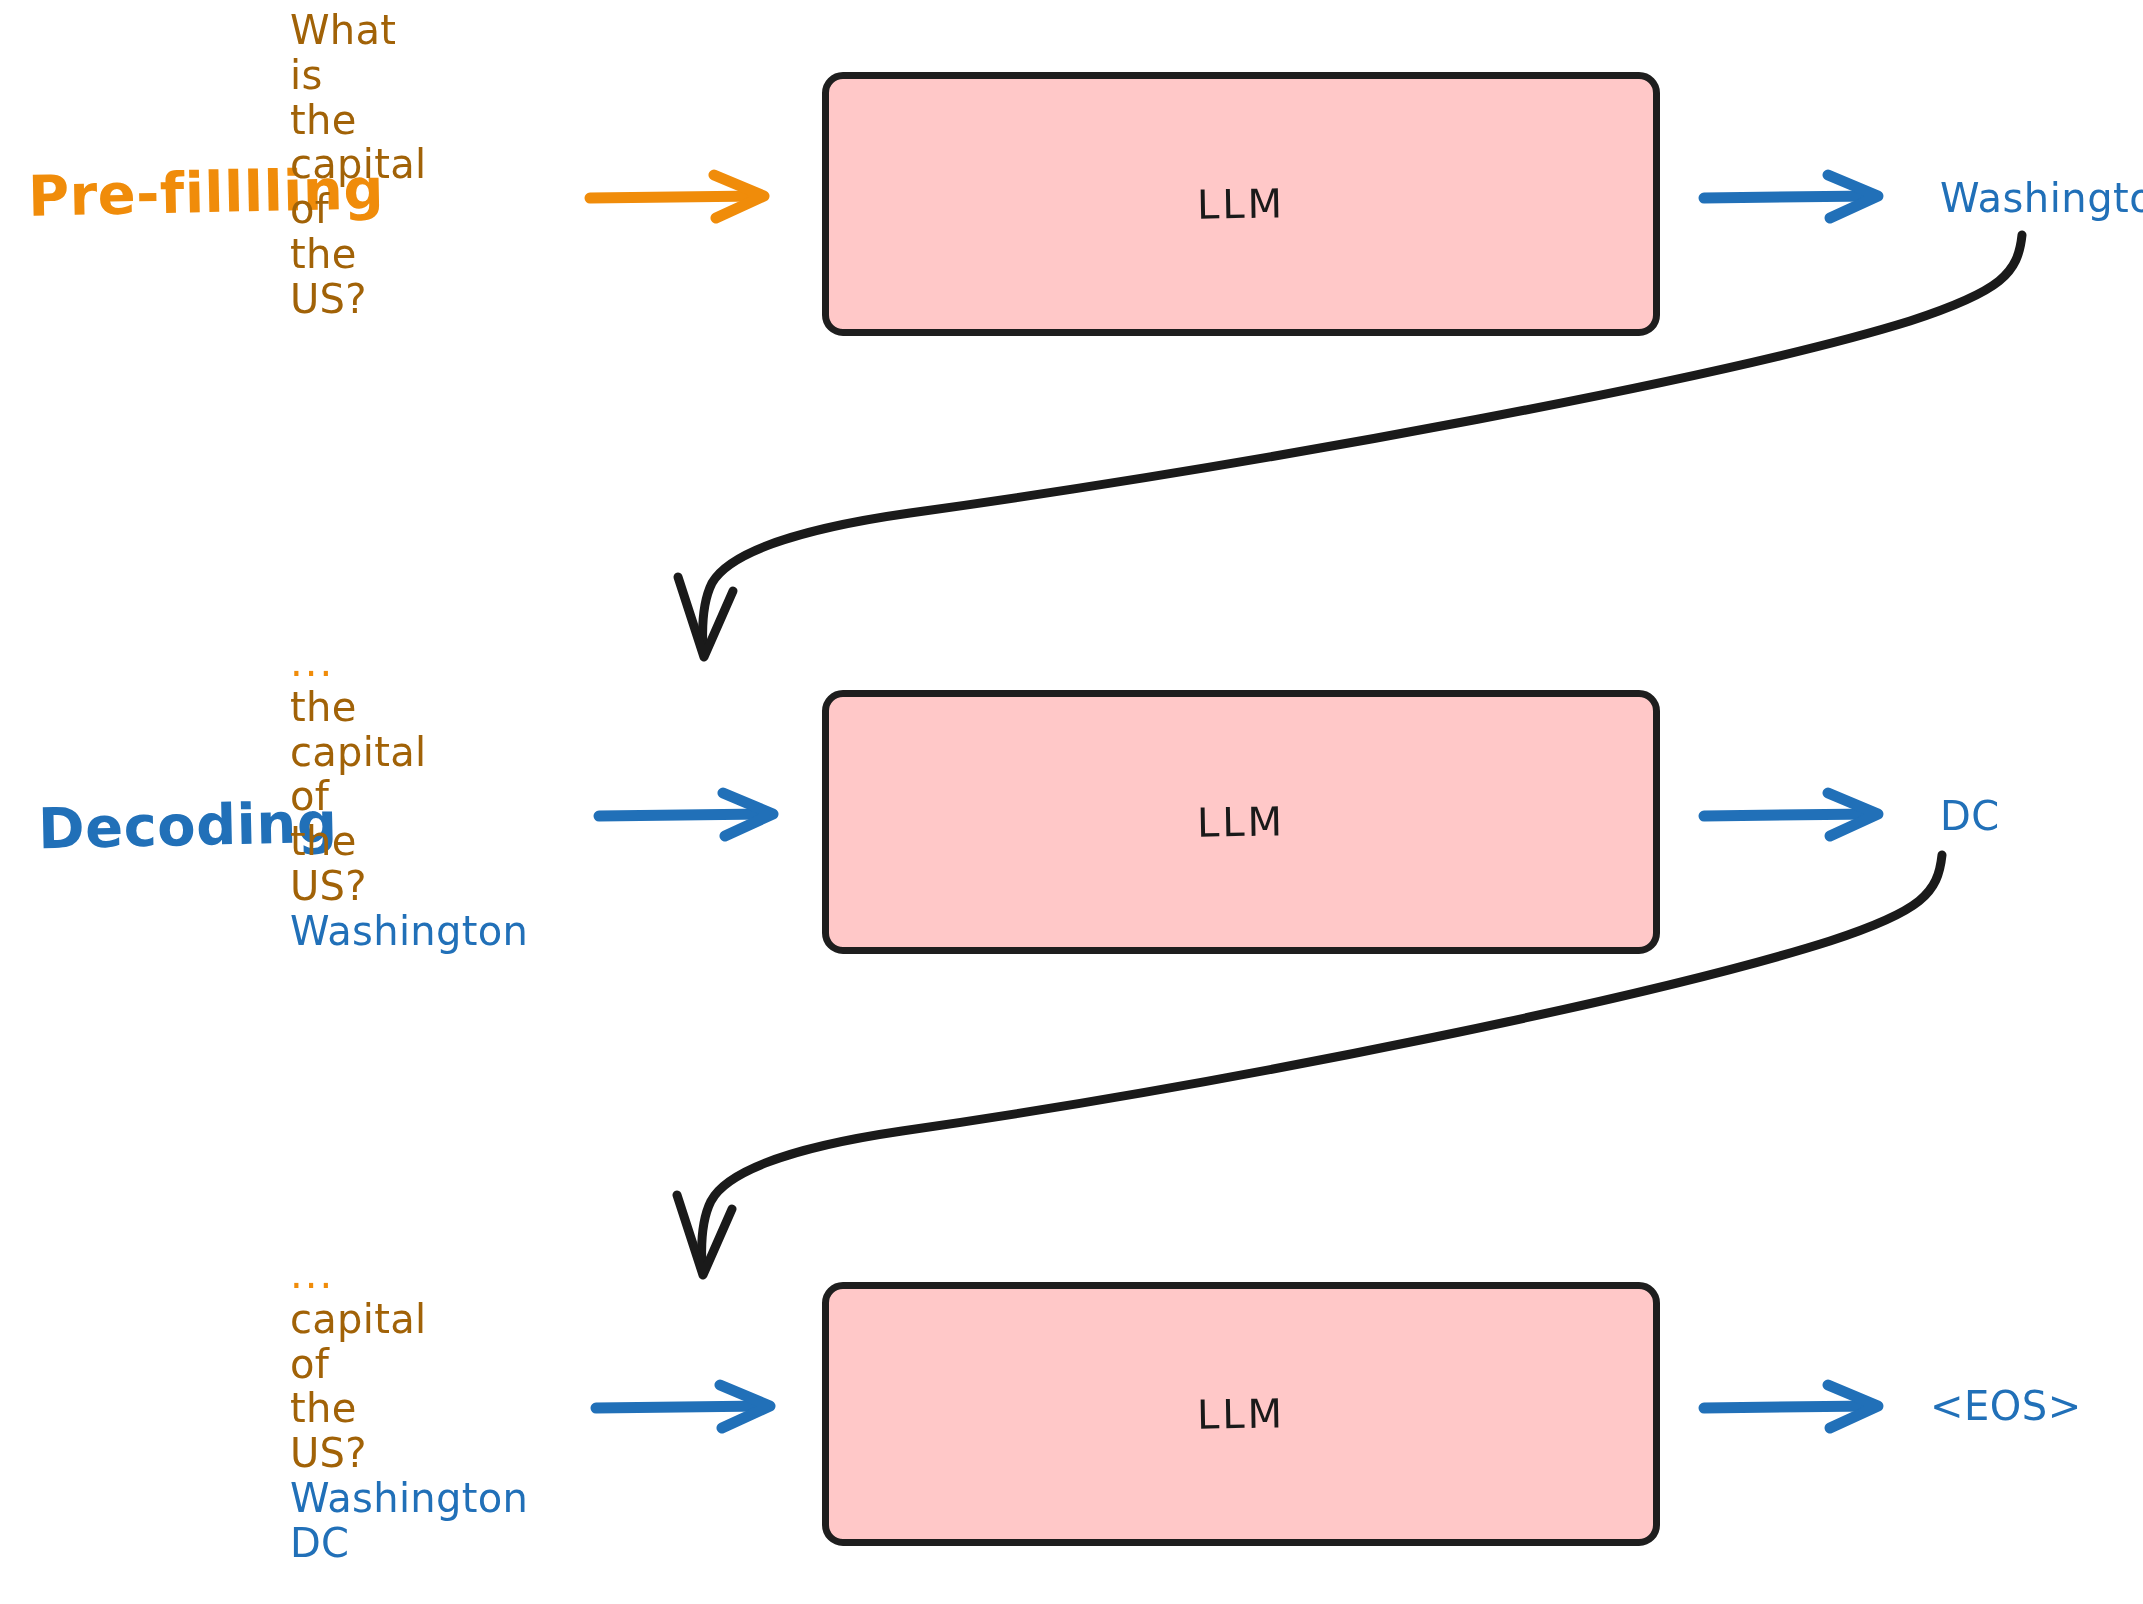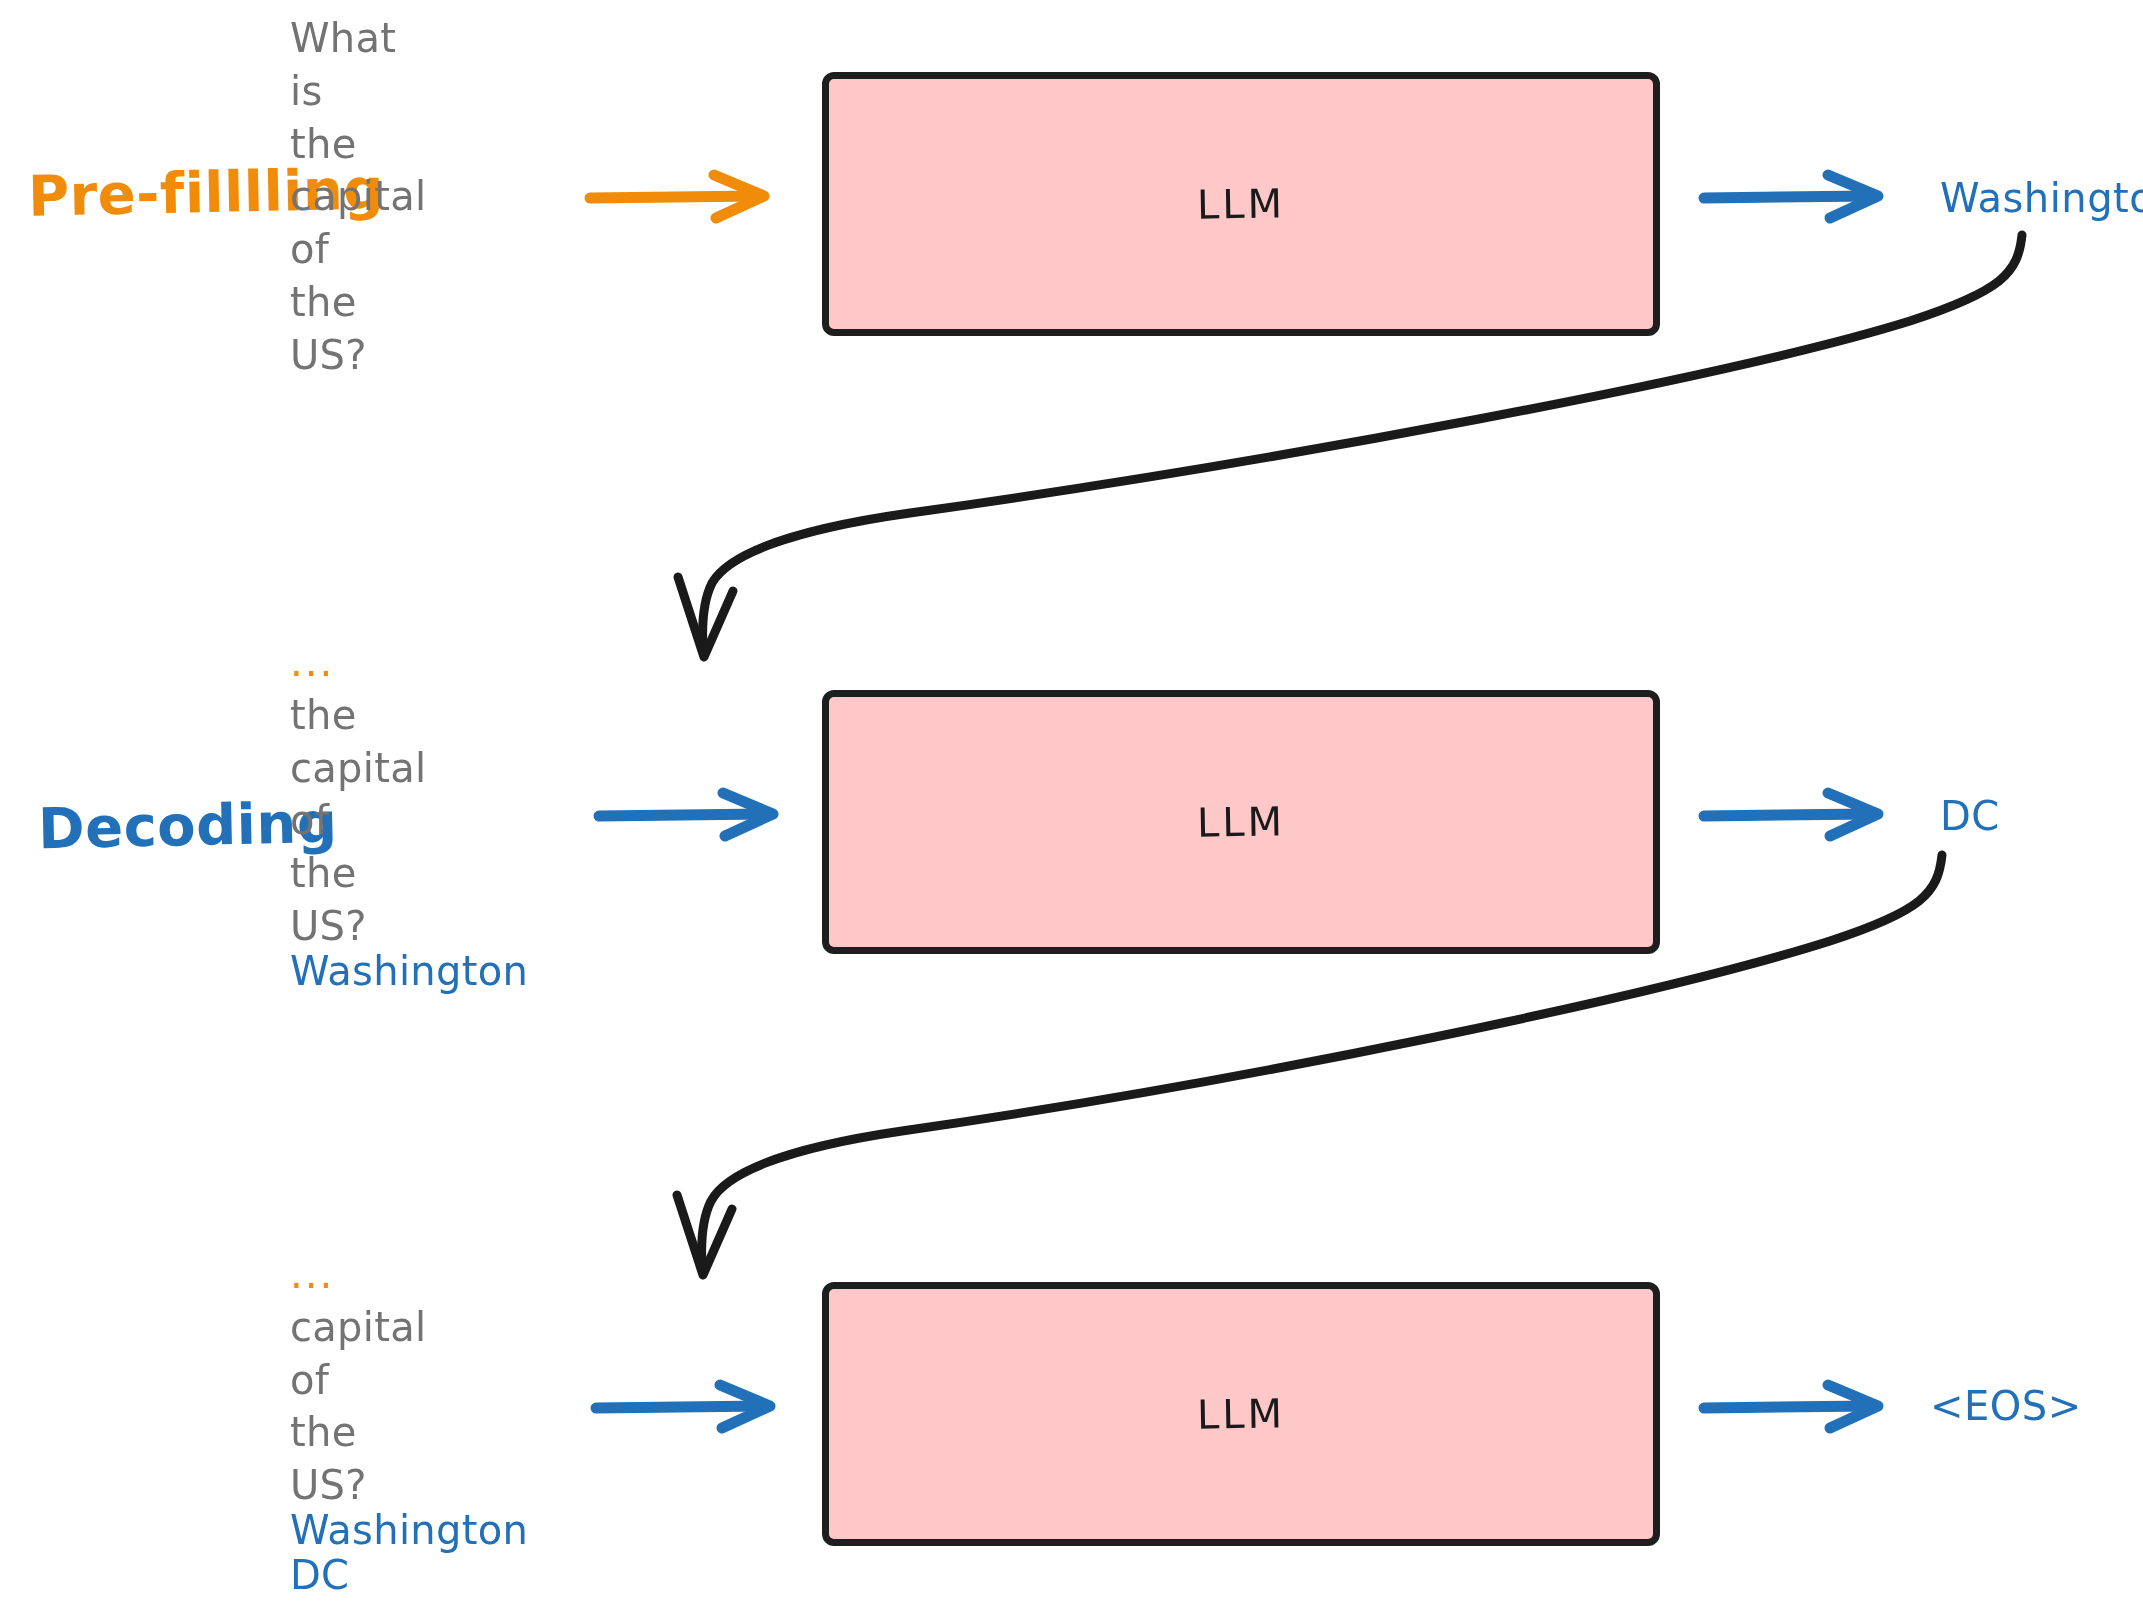--- a/index.html
+++ b/index.html
@@ -9,31 +9,31 @@
 
   
   .stage-label{position:absolute;font-size:56px;font-weight:600;letter-spacing:.5px;
                white-space:nowrap;transform:rotate(-1.2deg);}
   .stage-label.prefill{left:28px;top:160px;color:#F08C0A;}
   .stage-label.decode{left:38px;top:793px;color:#2170B8;}
 
   
   .token-col{position:absolute;display:flex;flex-direction:column;align-items:flex-start;}
   .token{font-size:40px;line-height:1.12;white-space:nowrap;letter-spacing:.3px;}
-  .token.prompt{color:#737373;margin-top:8px;}
+  .token.prompt{color:#a16207;}
   .token.gen{color:#2170B8;}
   .token.ellipsis{color:#F08C0A;font-size:40px;letter-spacing:2px;}
 
   #col-1{left:290px;top:8px;}
   #col-2{left:290px;top:640px;}
   #col-3{left:290px;top:1252px;}
 
   
   .llm-box{position:absolute;background:#FFC8C8;border:7px solid #1E1E1E;
-           border-radius:12px;display:flex;align-items:center;justify-content:center;}
+           border-radius:21px;display:flex;align-items:center;justify-content:center;}
   .llm-box .llm-text{font-size:40px;color:#1A1A1A;letter-spacing:3px;
                      transform:rotate(-1deg);font-family:"DejaVu Sans",sans-serif;}
   #box-1{left:822px;top:72px;width:824px;height:250px;}
   #box-2{left:822px;top:690px;width:824px;height:250px;}
   #box-3{left:822px;top:1282px;width:824px;height:250px;}
 
   
   .arrow-svg{position:absolute;overflow:visible;}
 
   

